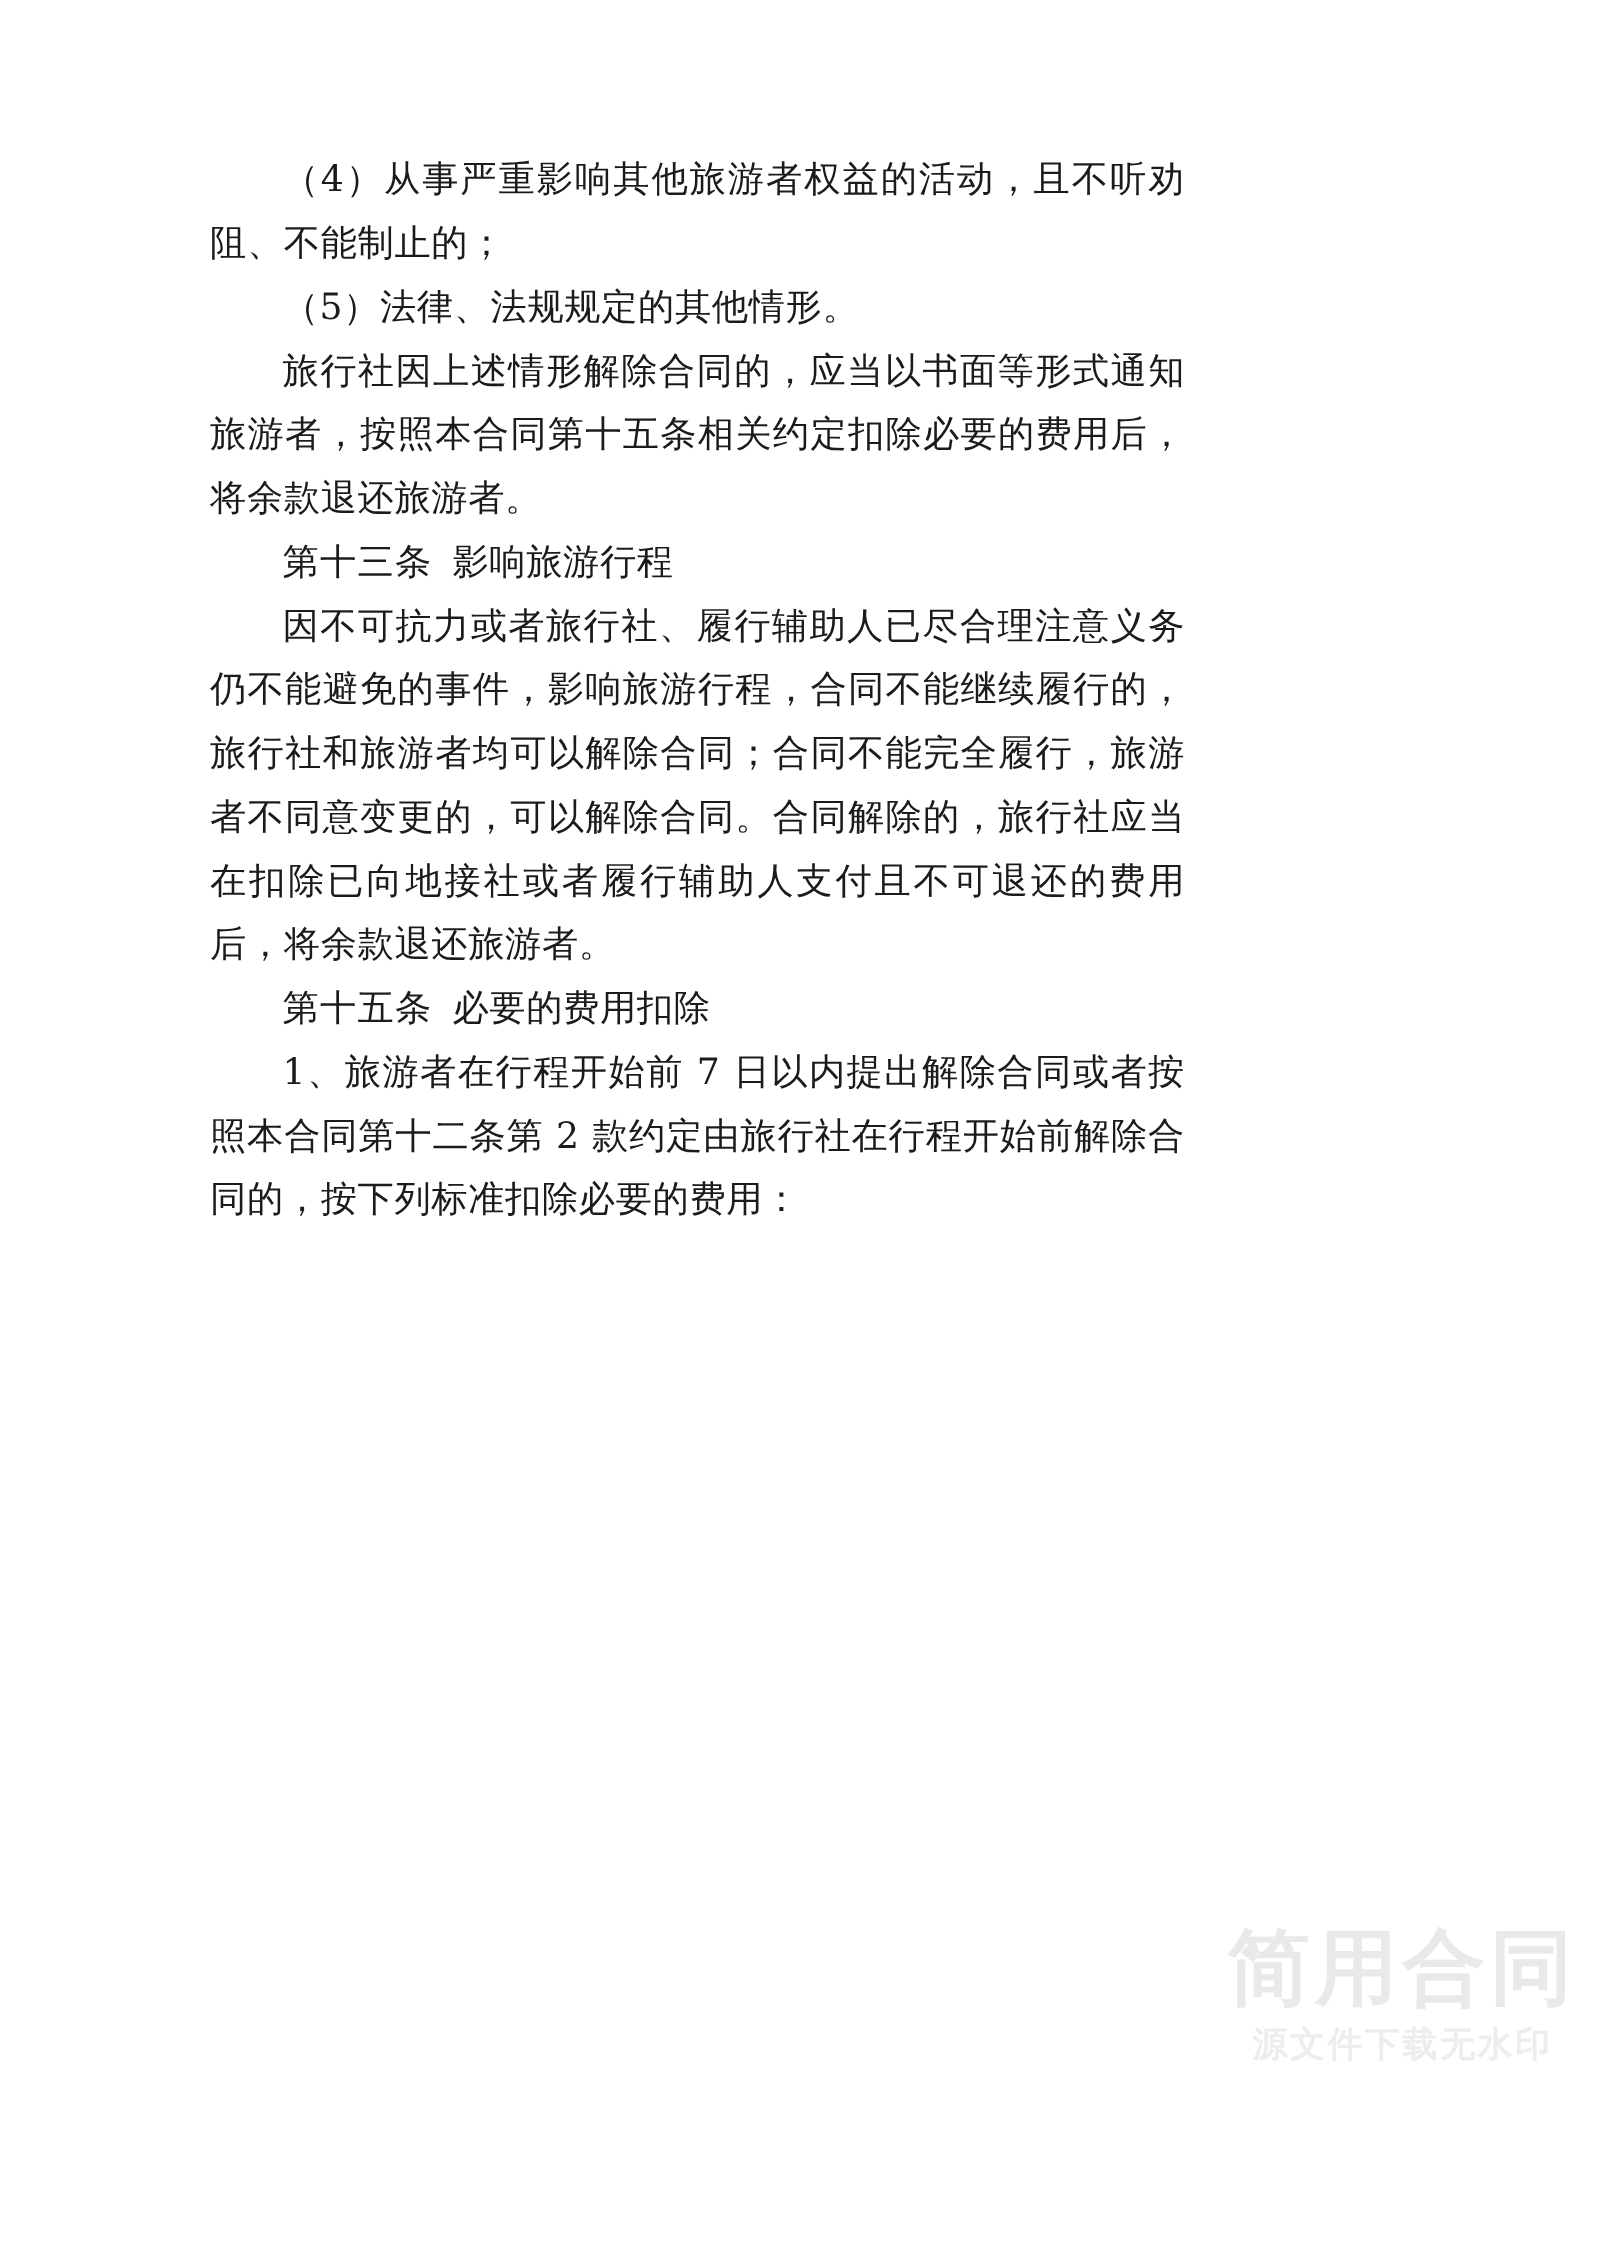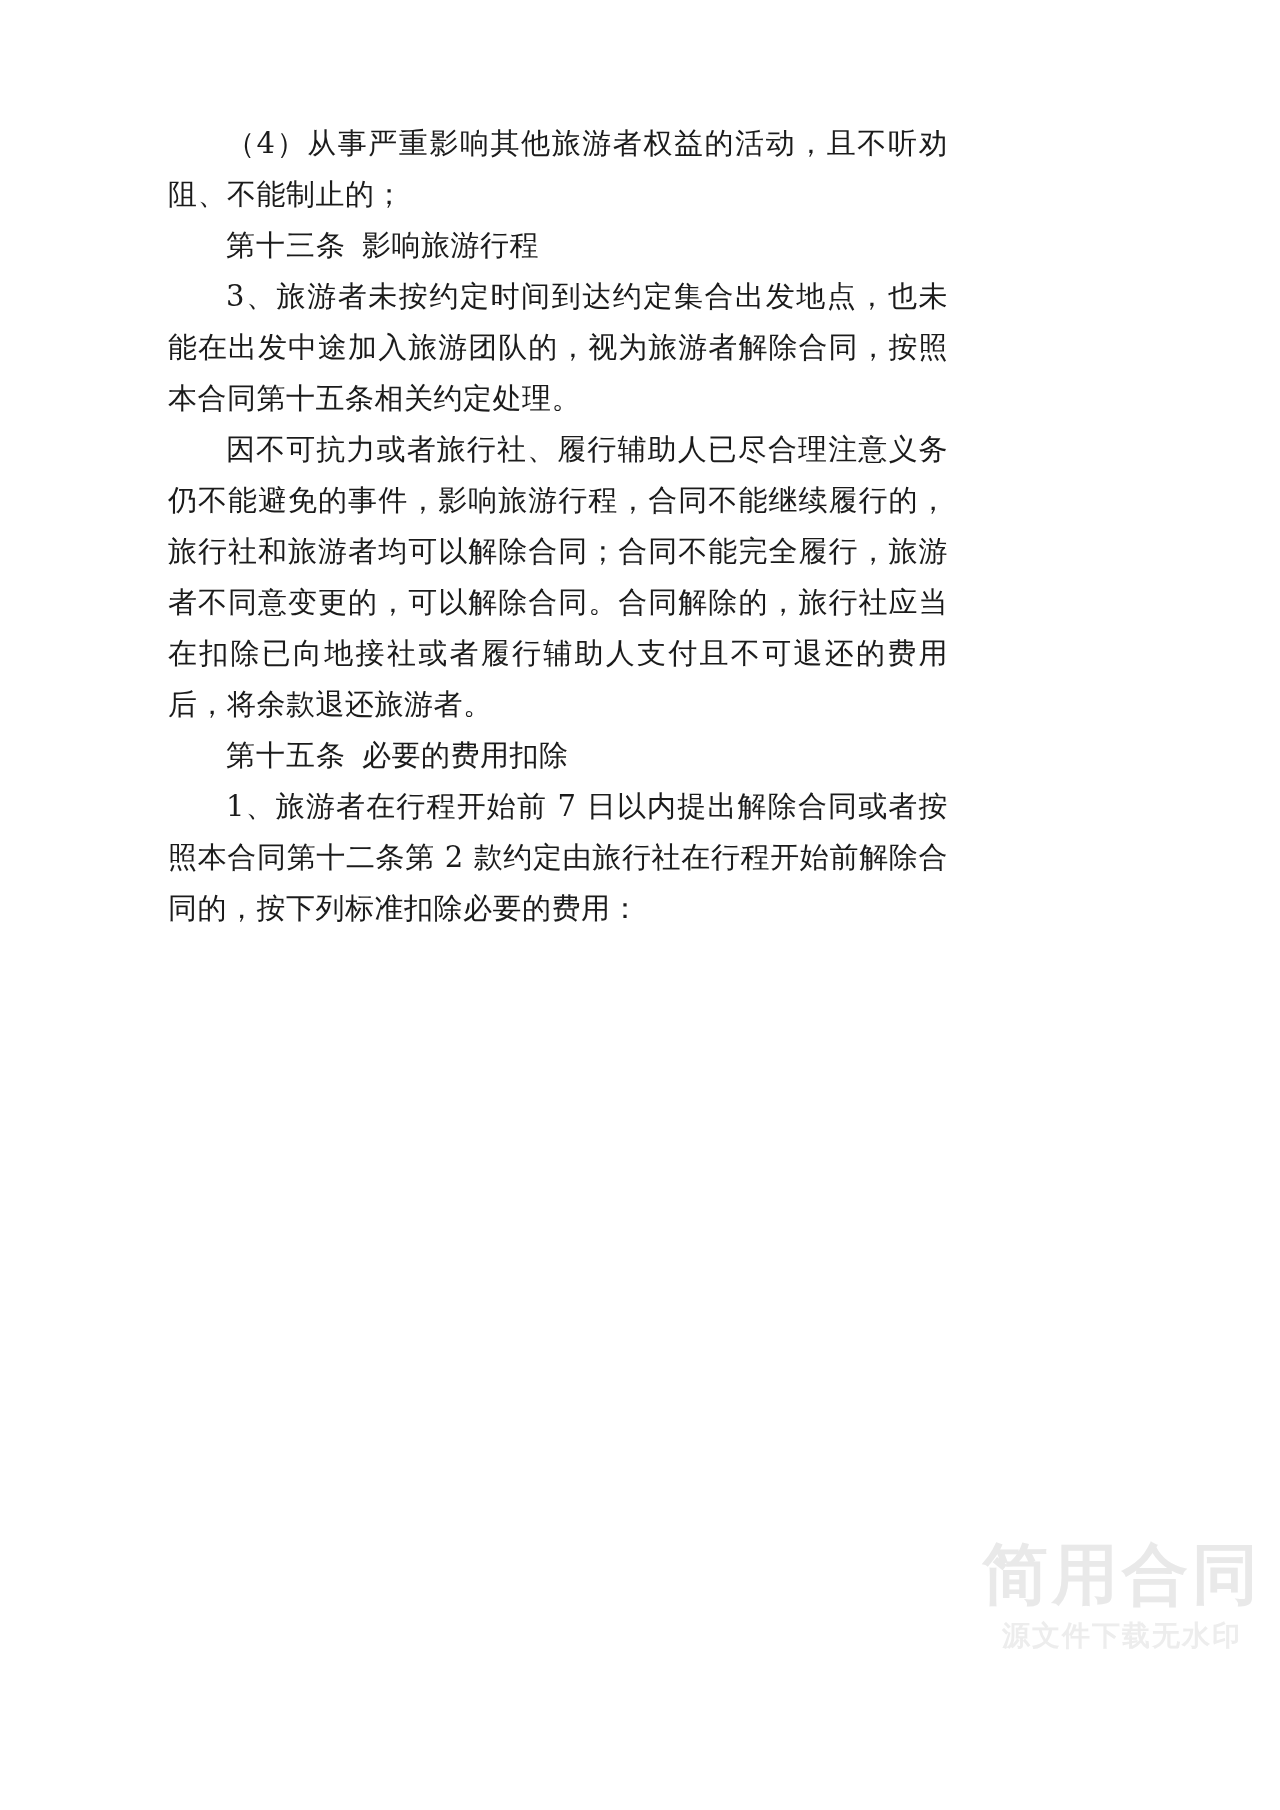--- a/index.html
+++ b/index.html
@@ -73,27 +73,28 @@
 </style>
 </head>
 <body>
 
 <div id="page">
 
   <div id="content">
 
     <p class="indent">（4）从事严重影响其他旅游者权益的活动，且不听劝阻、不能制止的；</p>
 
+    <p class="indent">（5）法律、法规规定的其他情形。</p>
 
+    <p class="indent">旅行社因上述情形解除合同的，应当以书面等形式通知旅游者，按照本合同第十五条相关约定扣除必要的费用后，将余款退还旅游者。</p>
 
     <p class="indent"><span class="art-head">第十三条</span><span class="art-sp"></span><span>影响旅游行程</span></p>
 
 
 
-    <p class="indent">3、旅游者未按约定时间到达约定集合出发地点，也未能在出发中途加入旅游团队的，视为旅游者解除合同，按照本合同第十五条相关约定处理。</p>
 
 
     <p class="indent">因不可抗力或者旅行社、履行辅助人已尽合理注意义务仍不能避免的事件，影响旅游行程，合同不能继续履行的，旅行社和旅游者均可以解除合同；合同不能完全履行，旅游者不同意变更的，可以解除合同。合同解除的，旅行社应当在扣除已向地接社或者履行辅助人支付且不可退还的费用后，将余款退还旅游者。</p>
 
     <p class="indent"><span class="art-head">第十五条</span><span class="art-sp"></span><span>必要的费用扣除</span></p>
 
     <p class="indent">1、旅游者在行程开始前 7 日以内提出解除合同或者按照本合同第十二条第 2 款约定由旅行社在行程开始前解除合同的，按下列标准扣除必要的费用：</p>
 
   </div>
 

